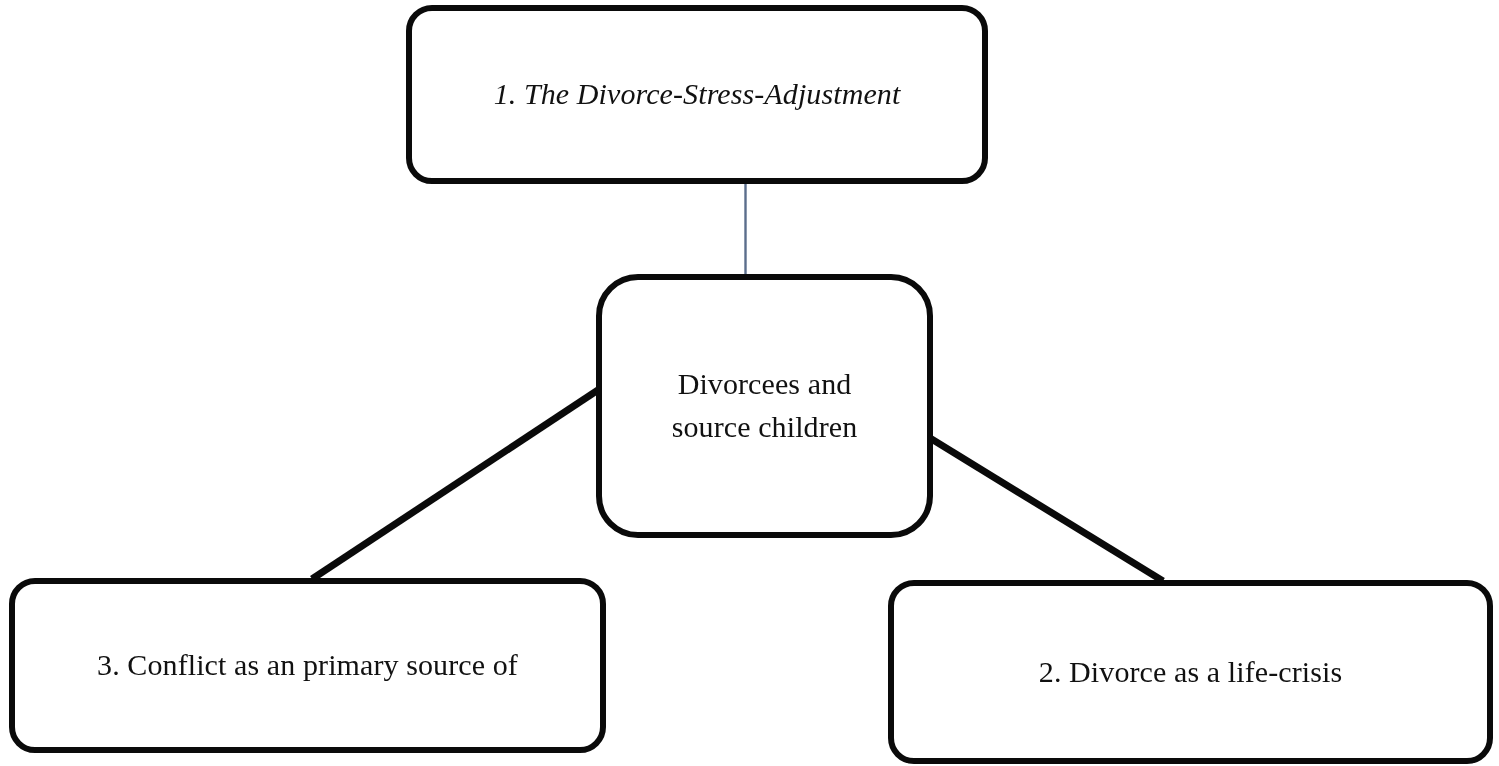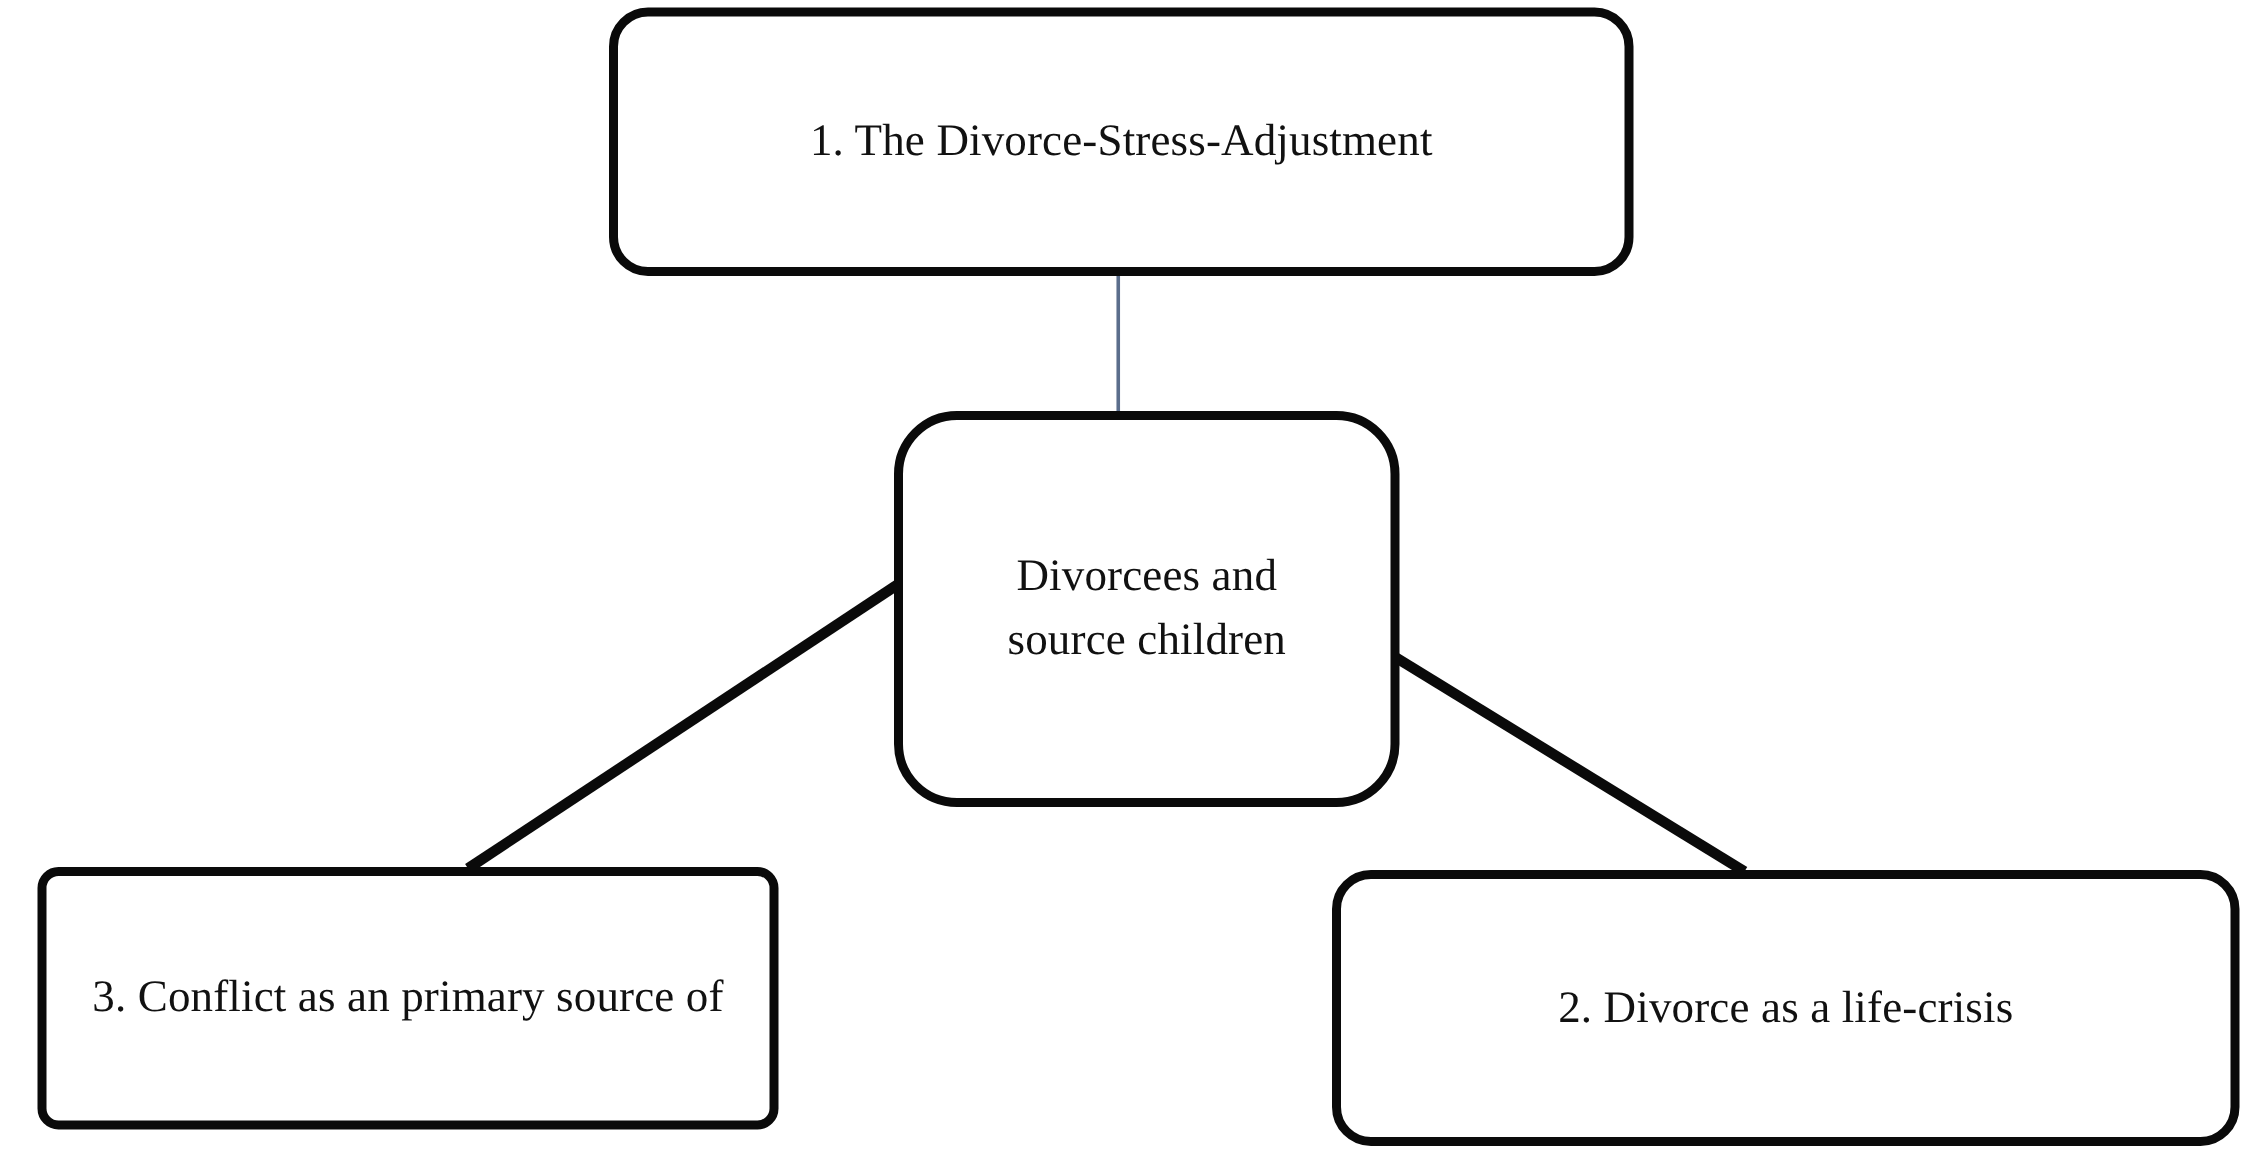--- a/index.html
+++ b/index.html
@@ -43,40 +43,40 @@
     line-height: 1.42;
     color: #111111;
     padding: 0 14px;
     letter-spacing: 0.1px;
   }
 
   
   #node-top {
     left: 406px;
     top: 5px;
-    width: 683px;
+    width: 582px;
     height: 179px;
     border-radius: 26px;
+    font-style: italic;
   }
   
   #node-center {
     left: 596px;
     top: 274px;
     width: 337px;
     height: 264px;
     border-radius: 42px;
   }
   
   #node-bottom-left {
     left: 9px;
     top: 578px;
-    width: 494px;
+    width: 597px;
     height: 175px;
-    border-radius: 14px;
-    margin-left: 16px;
+    border-radius: 26px;
   }
   
   #node-bottom-right {
     left: 888px;
     top: 580px;
     width: 605px;
     height: 184px;
     border-radius: 26px;
   }
 </style>

